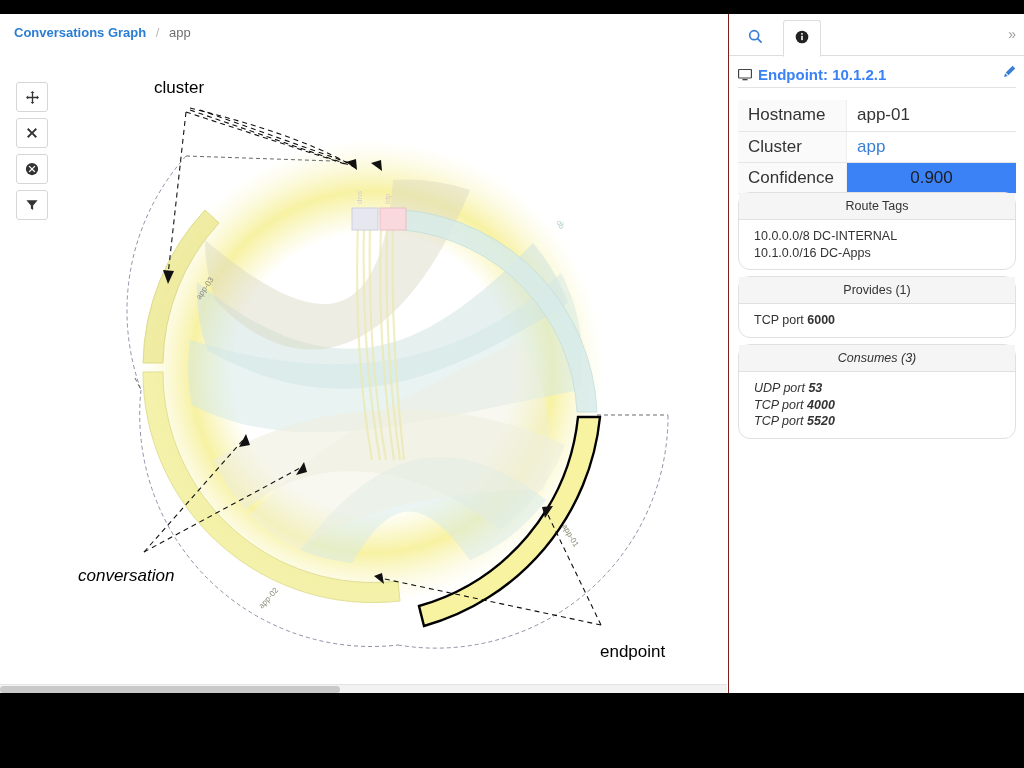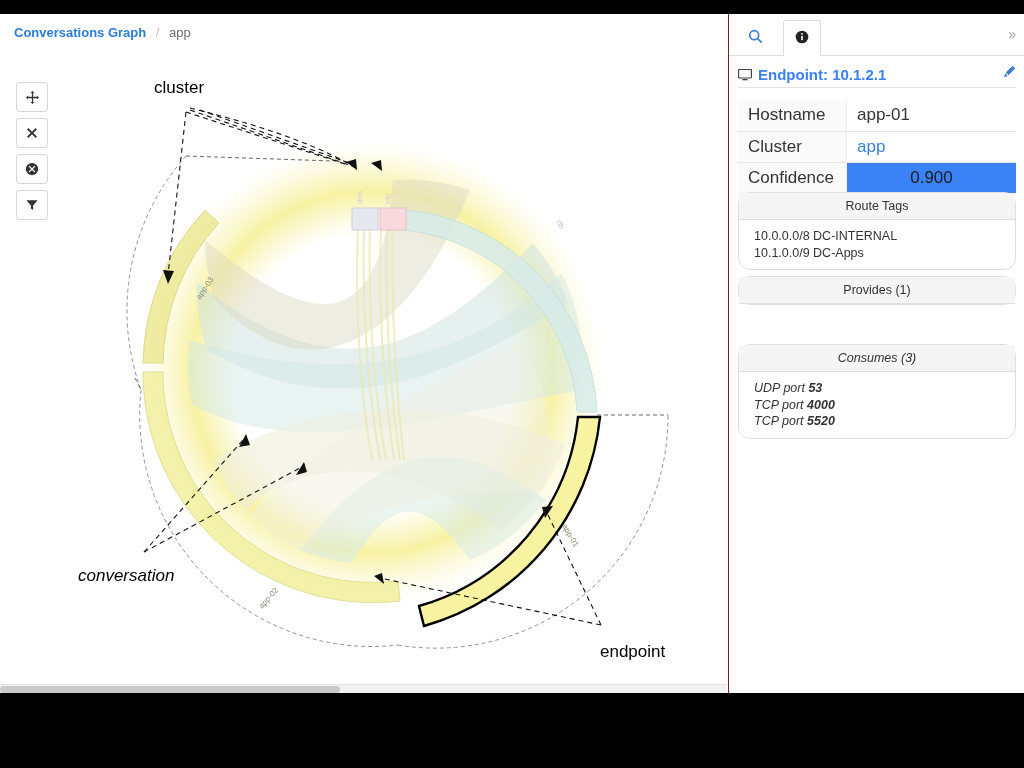--- a/index.html
+++ b/index.html
@@ -434,26 +434,31 @@
         <td class="k">Confidence</td>
         <td class="v">0.900</td>
       </tr>
     </tbody>
       </table>
 
     <div class="card card-routes">
       <div class="card-head">Route Tags</div>
       <div class="card-body">
         <div>10.0.0.0/8 DC-INTERNAL</div>
-        <div>10.1.0.0/9 DC-Apps</div>
+        <div>10.1.0.0/16 DC-Apps</div>
       </div>
     </div>
 
     <div class="card card-provides">
       <div class="card-head">Provides (1)</div>
+      <div class="card-body">
+        <div>
+          <span>TCP port </span><b>6000</b>
+        </div>
+      </div>
     </div>
 
     <div class="card card-consumes">
       <div class="card-head">Consumes (3)</div>
       <div class="card-body">
         <div>
           <span>UDP port </span><b>53</b>
         </div>
         <div>
           <span>TCP port </span><b>4000</b>

